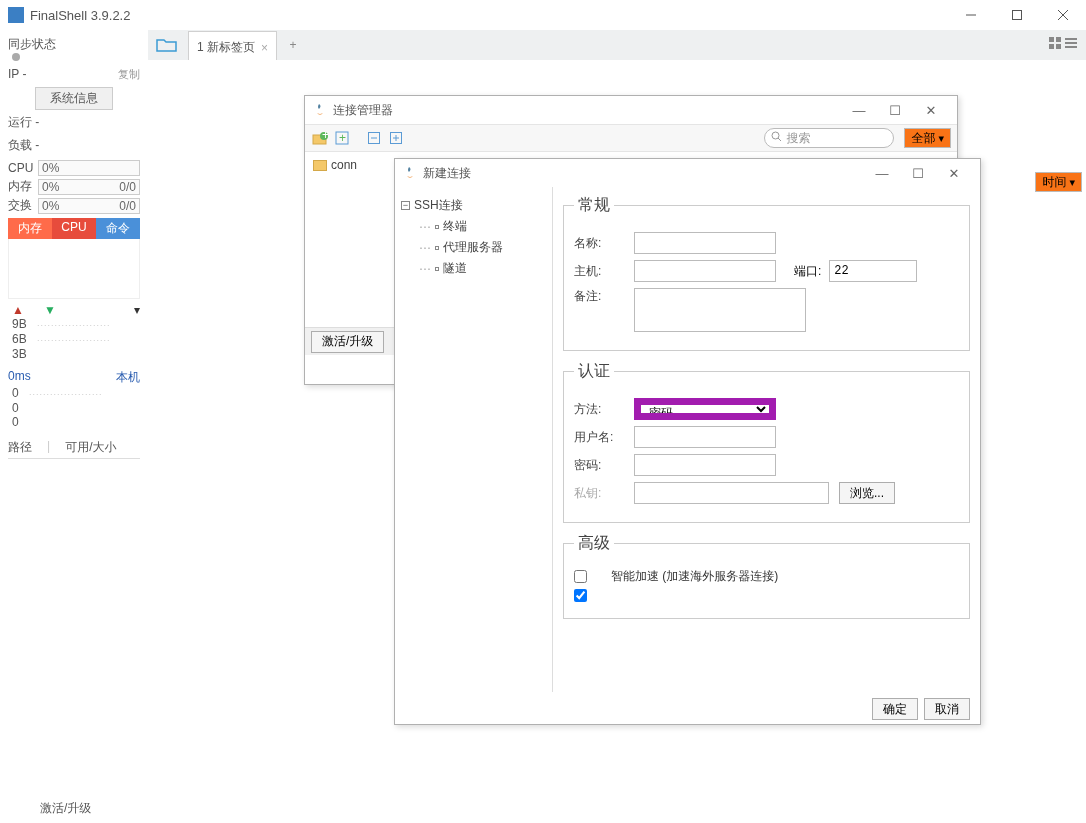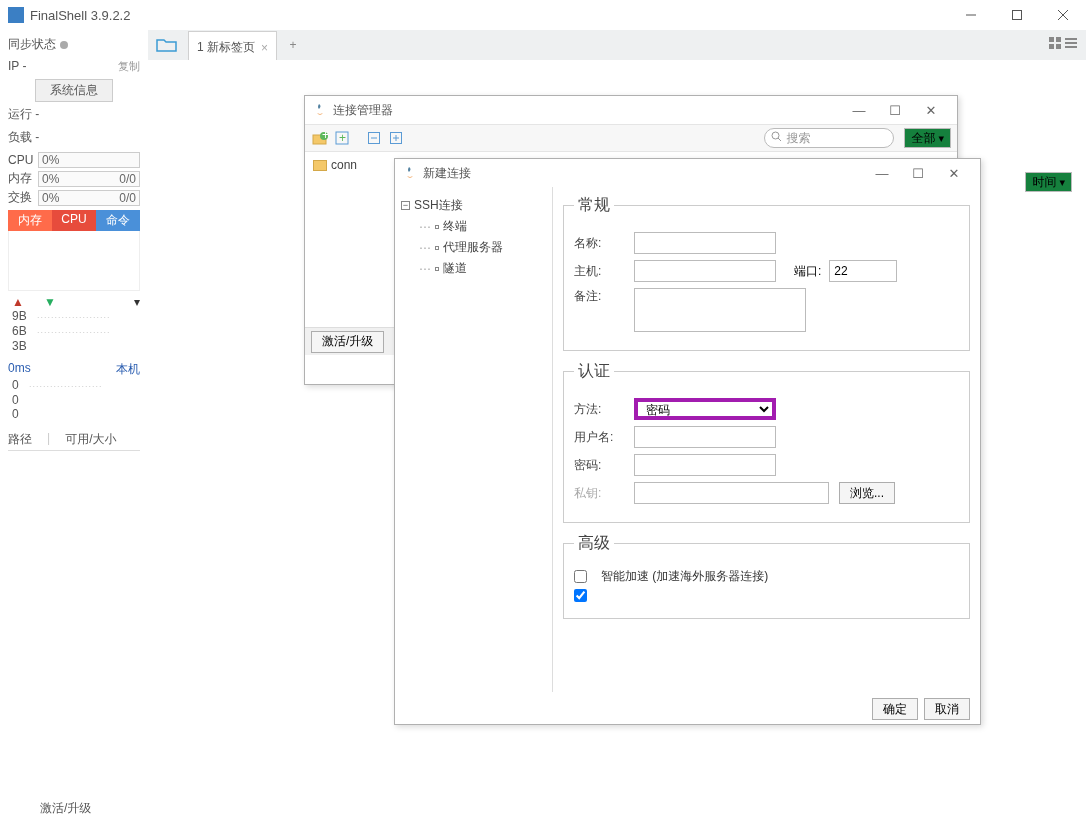--- a/index.html
+++ b/index.html
@@ -8,21 +8,21 @@
 
 .main-titlebar { height: 30px; display: flex; align-items: center; padding: 0 8px; background: #fff; position: relative; }
 .main-titlebar .app-icon { width: 16px; height: 16px; background: #3b7fc4; margin-right: 6px; display:inline-block; }
 .main-titlebar .title { color: #555; font-size: 13px; }
 .main-titlebar .win-controls { position: absolute; right: 0; top: 0; display: flex; }
 .win-btn { width: 46px; height: 30px; display: flex; align-items: center; justify-content: center; color: #888; cursor: pointer; }
 
 
 .app-body { display: flex; height: 793px; }
 .sidebar { width: 148px; padding: 6px 8px; color: #555; position:relative; }
-.sidebar .row { display: flex; align-items: center; margin-bottom: 6px; font-size: 12px; }
+.sidebar .row { display: flex; margin-bottom: 6px; font-size: 12px; flex-direction: column; }
 .sidebar .dot { width: 8px; height: 8px; border-radius: 50%; background: #aaa; margin-left: 4px; }
 .sidebar .copy-link { color: #999; font-size: 11px; cursor: pointer; position:absolute; right:8px; }
 .sysinfo-btn { display: inline-block; padding: 2px 14px; background: #f0f0f0; border: 1px solid #ccc; cursor: pointer; margin-bottom:4px;}
 .stat-row { display: flex; align-items: center; margin: 2px 0; font-size: 12px; }
 .stat-label { width: 30px; }
 .stat-bar { flex: 1; height: 16px; border: 1px solid #ccc; background: #fafafa; padding: 0 3px; display: flex; align-items: center; justify-content: space-between; font-size: 11px; color: #666; }
 .tbl-tabs { display: flex; margin-top: 4px; color:#fff; }
 .tbl-tab { flex: 1; text-align: center; padding: 2px 0; font-size: 12px; }
 .tbl-tab.mem { background: #ff6b4a; }
 .tbl-tab.cpu { background: #e74c3c; }
@@ -55,48 +55,48 @@
 .dlg-title { height: 28px; display: flex; align-items: center; padding: 0 8px; background: #fff; color:#555; font-size:12px;}
 .dlg-title .java-icon { width:14px; height:14px; margin-right:6px; display:inline-flex; align-items:center; justify-content:center;}
 .dlg-title .spacer { flex:1; }
 .dlg-title .dlg-btn { width:36px; text-align:center; color:#666; cursor:pointer; font-size:13px;}
 
 #conn-mgr { left: 156px; top: 65px; width: 654px; height: 290px; }
 #conn-mgr .toolbar { height: 28px; display: flex; align-items: center; padding: 0 6px; gap: 4px; background: #f7f7f7; border-top:1px solid #e5e5e5; border-bottom:1px solid #e5e5e5;}
 .tb-icon { width:18px; height:18px; display:flex; align-items:center; justify-content:center; cursor:pointer;}
 .search-box { margin-left:auto; width:130px; height:20px; border:1px solid #bbb; border-radius:10px; display:flex; align-items:center; padding:0 6px; color:#999; font-size:11px; background:#fff;}
 .search-box .mag{margin-right:4px;}
-.filter-drop { margin-left:6px; height:20px; border:1px solid #bbb; padding:0 6px; display:flex; align-items:center; font-size:11px; background:#15803d; cursor:pointer;}
+.filter-drop { margin-left:6px; height:20px; border:1px solid #bbb; padding:0 6px; display:flex; align-items:center; font-size:11px; background:#f97316; cursor:pointer;}
 #conn-mgr .tree { padding:4px 8px; height: 175px; background:#fff; font-size:12px; color:#444;}
 .tree-item { display:flex; align-items:center; gap:4px; padding:2px 0;}
 .fold-ico{ width:14px; height:11px; background:#f4c869; border:1px solid #d4a849; }
 #conn-mgr .footer { display:flex; align-items:center; padding:0 6px; height:28px; border-top:1px solid #ddd; background:#f0f0f0;}
 .btn { height:22px; padding:0 10px; border:1px solid #adadad; background:#f5f5f5; cursor:pointer; font-size:12px; display:inline-flex; align-items:center;}
-.time-drop { position:absolute; right:14px; top: 142px; }
+.time-drop { position:absolute; right:4px; top: 142px; }
 
 
 #new-conn { left: 246px; top: 128px; width: 587px; height: 567px; }
 #new-conn .body { display:flex; height: 505px; }
 #new-conn .left-tree { width:158px; border-right:1px solid #ddd; padding:8px 6px; font-size:12px; color:#444; background:#fff;}
 .tree-node { padding:2px 0; display:flex; align-items:center; gap:4px;}
 .tree-exp { width:9px; height:9px; border:1px solid #888; display:inline-flex; align-items:center; justify-content:center; font-size:9px; line-height:1; color:#555; cursor:pointer;}
 .tree-leaf { margin-left:18px; }
 .tree-bullet{width:4px;height:4px;border:1px solid #888;}
 #new-conn .right-form { flex:1; padding:8px 10px 0; overflow:hidden;}
 
 fieldset { border:1px solid #ccc; margin-bottom:10px; padding:10px 10px 12px;}
 legend { padding:0 4px; color:#444; font-size:16px;}
 .form-row { display:flex; align-items:center; margin:6px 0; font-size:12px;}
 .form-row .lbl { width:60px; color:#444;}
 .form-row .lbl.dis { color:#aaa;}
 .form-row input[type=text], .form-row input[type=password] { height:22px; border:1px solid #bbb; padding:0 4px; background:#fff;}
-.form-row select { height:22px; border:4px solid #a21caf; background:#fff; padding:0 4px;}
-.w140{width:142px;} .w190{width:195px;} .w65{width:68px;}
+.form-row select { height:22px; border:7px solid #a21caf; background:#fff; padding:0 4px;}
+.w140{width:142px;} .w190{width:195px;} .w65{width:88px;font-family:Liberation Mono, monospace;}
 textarea.note { width:172px; height:44px; border:1px solid #bbb; resize:none;}
-.chk-row { display:flex; align-items:center; gap:14px; margin:4px 0; font-size:12px; color:#333;}
+.chk-row { display:flex; align-items:center; gap:24px; margin:4px 0; font-size:12px; color:#333;}
 .chk-row input{margin:0;}
 .note-text { font-size:12px; color:#333; margin:2px 0 0 20px;}
 .dlg-footer { height:34px; display:flex; align-items:center; justify-content:flex-end; gap:6px; padding:0 10px;}
 </style>
 </head>
 <body>
 
 <div class="main-titlebar">
   <span class="app-icon"></span>
   <span class="title">FinalShell 3.9.2.2</span>

